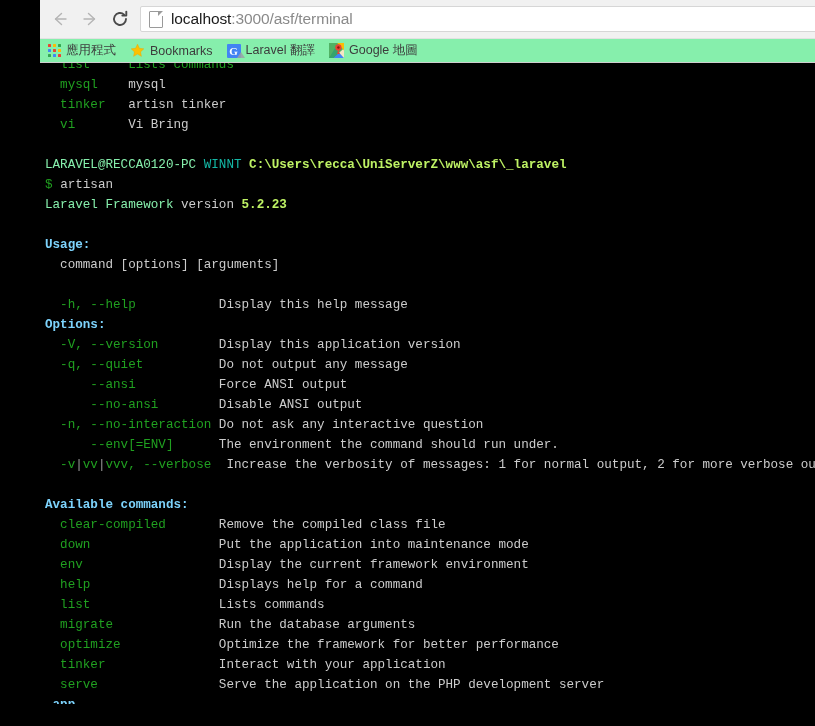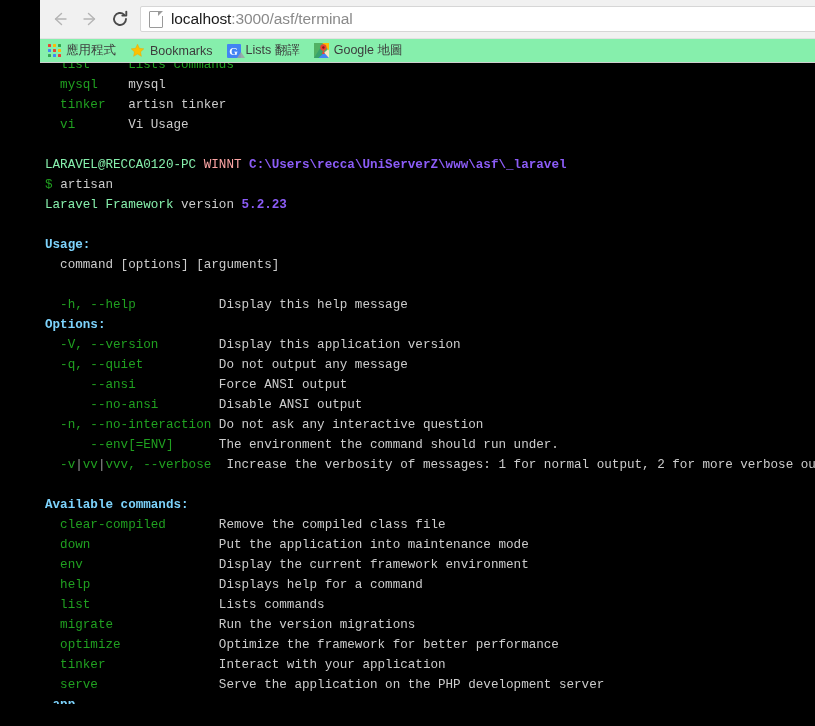--- a/index.html
+++ b/index.html
@@ -156,22 +156,22 @@
     white-space: pre;
     color: #cccccc;
     letter-spacing: 0px;
     overflow: hidden;
   }
 
   
   .c-green   { color: #20a020; }
   .c-bgreen  { color: #86efac; }
   .c-yellow  { color: #7dd3fc; font-weight: bold; }
-  .c-yellow2 { color: #8b5cf6; font-weight: bold; }
-  .c-magenta { color: #fca5a5; }
+  .c-yellow2 { color: #bef264; font-weight: bold; }
+  .c-magenta { color: #14b8a6; }
   .c-white   { color: #cccccc; }
   .c-dim     { color: #9a9a9a; }
 </style>
 </head>
 <body>
 
 <div id="app">
 
   <div class="chrome">
 
@@ -220,21 +220,21 @@
 
       <div class="bm">
         <svg class="star" viewBox="0 0 20 20">
           <path d="M10 1.6 L12.5 7.1 L18.4 7.8 L14 11.9 L15.2 17.8 L10 14.8 L4.8 17.8 L6 11.9 L1.6 7.8 L7.5 7.1 Z" fill="#fdc000" stroke="#e8a400" stroke-width="0.6"></path>
         </svg>
         <span class="lbl">Bookmarks</span>
       </div>
 
       <div class="bm">
         <span class="gicon">G</span>
-        <span class="lbl">Lists 翻譯</span>
+        <span class="lbl">Laravel 翻譯</span>
       </div>
 
       <div class="bm">
         <svg class="mapicon" viewBox="0 0 20 20">
           <rect x="0" y="0" width="20" height="20" fill="#f4e7c3"></rect>
           <path d="M0 20 L8 7 L20 20 Z" fill="#4285f4"></path>
           <path d="M0 0 L20 0 L20 7 L6 20 L0 20 Z" fill="#34a853" opacity="0.85"></path>
           <path d="M11 0 L20 10 L20 0 Z" fill="#fbbc05"></path>
           <circle cx="12.5" cy="6" r="4.2" fill="#ea4335"></circle>
           <path d="M12.5 9.4 L10.6 14.5 L14.4 14.5 Z" fill="#ea4335"></path>
@@ -244,21 +244,21 @@
       </div>
 
     </div>
   </div>
 
   <div class="terminal">
     <div class="term-inner" id="term-inner">
         <div class="line"><span class="c-green">  list     Lists commands</span></div>
         <div class="line"><span class="c-green">  mysql    </span><span class="c-white">mysql</span></div>
         <div class="line"><span class="c-green">  tinker   </span><span class="c-white">artisn tinker</span></div>
-        <div class="line"><span class="c-green">  vi       </span><span class="c-white">Vi Usage</span></div>
+        <div class="line"><span class="c-green">  vi       </span><span class="c-white">Vi Bring</span></div>
         <div class="line"><span class="c-white"> </span></div>
         <div class="line"><span class="c-bgreen">LARAVEL@RECCA0120-PC </span><span class="c-magenta">WINNT</span><span class="c-white"> </span><span class="c-yellow2">C:\Users\recca\UniServerZ\www\asf\_laravel</span></div>
         <div class="line"><span class="c-green">$ </span><span class="c-white">artisan</span></div>
         <div class="line"><span class="c-bgreen">Laravel Framework</span><span class="c-white"> version </span><span class="c-yellow2">5.2.23</span></div>
         <div class="line"><span class="c-white"> </span></div>
         <div class="line"><span class="c-yellow">Usage:</span></div>
         <div class="line"><span class="c-white">  command [options] [arguments]</span></div>
         <div class="line"><span class="c-white"> </span></div>
         <div class="line"><span class="c-green">  -h, --help           </span><span class="c-white">Display this help message</span></div>
         <div class="line"><span class="c-yellow">Options:</span></div>
@@ -269,21 +269,21 @@
         <div class="line"><span class="c-green">  -n, --no-interaction </span><span class="c-white">Do not ask any interactive question</span></div>
         <div class="line"><span class="c-green">      --env[=ENV]      </span><span class="c-white">The environment the command should run under.</span></div>
         <div class="line"><span class="c-green">  -v</span><span class="c-dim">|</span><span class="c-green">vv</span><span class="c-dim">|</span><span class="c-green">vvv, --verbose  </span><span class="c-white">Increase the verbosity of messages: 1 for normal output, 2 for more verbose output and 3 for debug</span></div>
         <div class="line"><span class="c-white"> </span></div>
         <div class="line"><span class="c-yellow">Available commands:</span></div>
         <div class="line"><span class="c-green">  clear-compiled       </span><span class="c-white">Remove the compiled class file</span></div>
         <div class="line"><span class="c-green">  down                 </span><span class="c-white">Put the application into maintenance mode</span></div>
         <div class="line"><span class="c-green">  env                  </span><span class="c-white">Display the current framework environment</span></div>
         <div class="line"><span class="c-green">  help                 </span><span class="c-white">Displays help for a command</span></div>
         <div class="line"><span class="c-green">  list                 </span><span class="c-white">Lists commands</span></div>
-        <div class="line"><span class="c-green">  migrate              </span><span class="c-white">Run the version migrations</span></div>
+        <div class="line"><span class="c-green">  migrate              </span><span class="c-white">Run the database arguments</span></div>
         <div class="line"><span class="c-green">  optimize             </span><span class="c-white">Optimize the framework for better performance</span></div>
         <div class="line"><span class="c-green">  tinker               </span><span class="c-white">Interact with your application</span></div>
         <div class="line"><span class="c-green">  serve                </span><span class="c-white">Serve the application on the PHP development server</span></div>
         <div class="line"><span class="c-yellow"> app</span></div>
       </div>
   </div>
 
 </div>
 
 </body></html>

